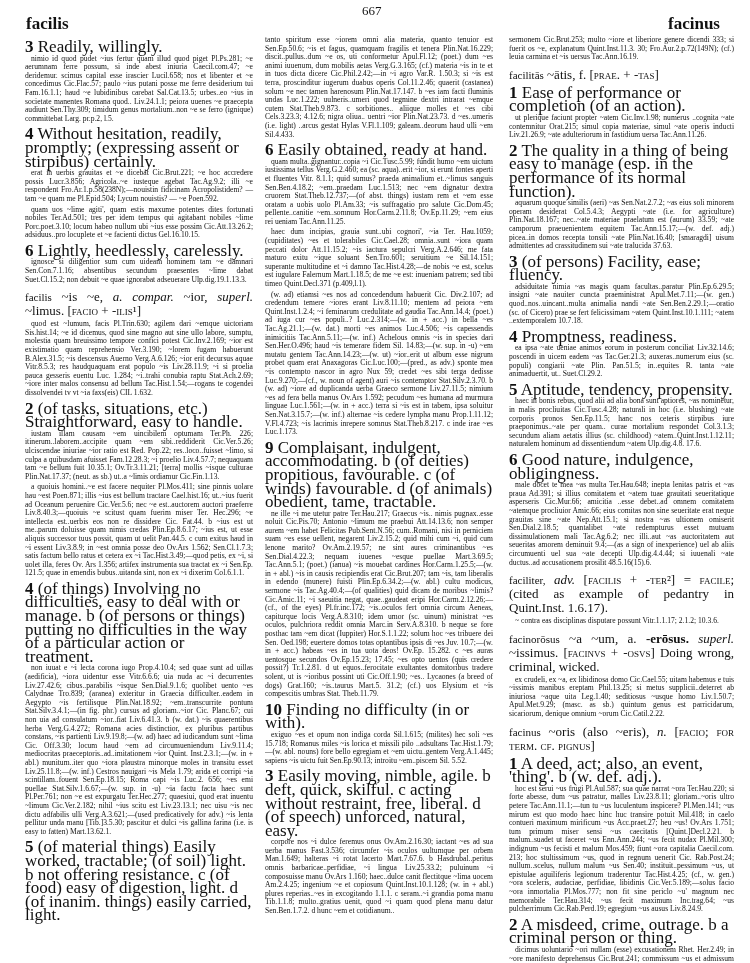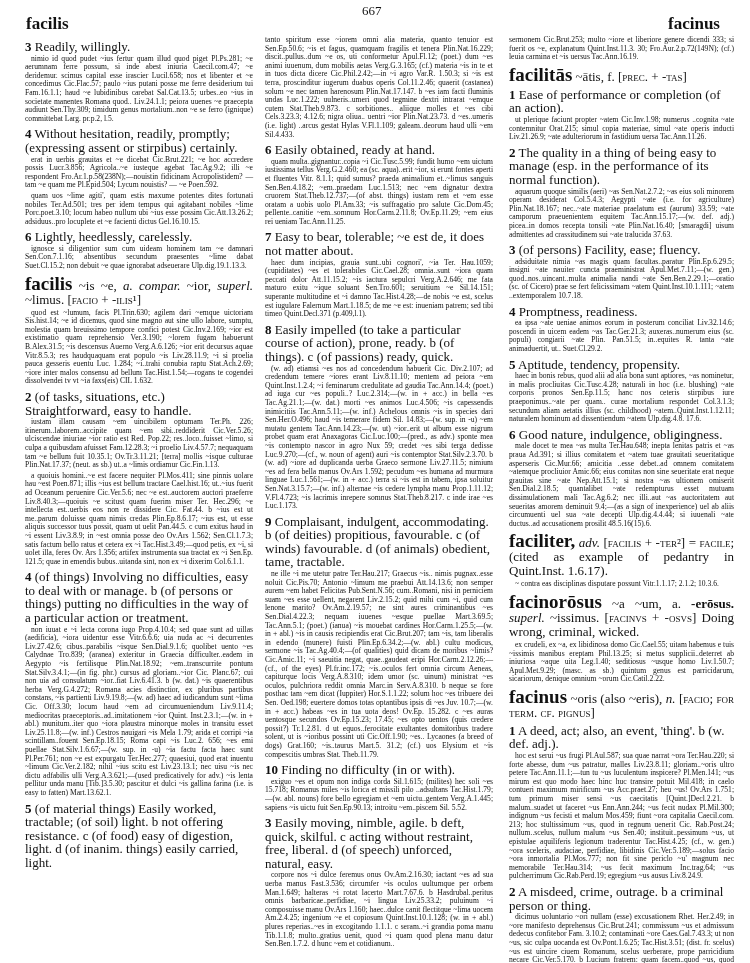--- a/index.html
+++ b/index.html
@@ -8,25 +8,25 @@
     font-family: "Liberation Serif", "DejaVu Serif", serif; color: #111;
   }
   .header { position: absolute; top: 0; left: 0; width: 750px; height: 40px; }
   .hw-left { position: absolute; left: 26px; top: 14px; font-weight: bold; font-size: 17px; }
   .pagenum { position: absolute; left: 362px; top: 3px; font-size: 13px; }
   .hw-right { position: absolute; right: 30px; top: 14px; font-weight: bold; font-size: 17px; }
   .col { position: absolute; top: 36px; width: 228px; font-size: 7.6px; line-height: 8.6px; text-align: justify; }
   .col1 { left: 25px; }
   .col2 { left: 265px; }
   .col3 { left: 509px; width: 225px; }
-  .sense { font-size: 13px; line-height: 13.6px; margin: 4px 0 1px 0; text-align: left; }
+  .sense { font-size: 17px; line-height: 13.6px; margin: 4px 0 1px 0; text-align: left; }
   .sense .num { font-weight: bold; }
   .cit { text-indent: 6px; margin: 0 0 2px 0; }
   .entry-head { font-size: 13px; line-height: 14px; margin: 6px 0 2px 0; }
-  .entry-head .lemma { font-weight: bold; font-size: 19px; }
+  .entry-head .lemma { font-weight: normal; font-size: 11px; }
   .entry-head .gram { font-style: italic; }
   .entry-head .ety { font-variant: small-caps; }
 </style>
 </head>
 <body>
 
 <div class="header">
   <span class="hw-left">facilis</span>
   <span class="pagenum">667</span>
   <span class="hw-right">facinus</span>
@@ -68,43 +68,41 @@
   <div class="sense"><span class="num">5</span> <span>(of material things) Easily worked, tractable; (of soil) light. b not offering resistance. c (of food) easy of digestion, light. d (of inanim. things) easily carried, light.</span></div>
 
 </div>
 
 <div class="col col2">
   <div class="cit" style="text-indent:0">tanto spiritum esse ~iorem omni alia materia, quanto tenuior est Sen.Ep.50.6; ~is et fagus, quamquam fragilis et tenera Plin.Nat.16.229; discit..pullus..dum ~e os, uti conformetur Apul.Fl.12; (poet.) dum ~es animi iuuenum, dum mobilis aetas Verg.G.3.165; (cf.) materia ~is in te et in tuos dicta dicere Cic.Phil.2.42;—in ~i agro Var.R. 1.50.3; si ~is est terra, proscinditur iugerum duabus operis Col.11.2.46; quaerit (castanea) solum ~e nec tamen harenosum Plin.Nat.17.147. b ~es iam facti fluminis undas Luc.1.222; uulneris..umeri quod tegmine dextri intrarat ~emque cutem Stat.Theb.9.873. c sorbitiones.. aliique molles et ~es cibi Cels.3.23.3; 4.12.6; nigra oliua.. uentri ~ior Plin.Nat.23.73. d ~es..umeris (i.e. light) ..arcus gestat Hylas V.Fl.1.109; galeam..deorum haud ulli ~em Sil.4.433.</div>
 
   <div class="sense"><span class="num">6</span> <span>Easily obtained, ready at hand.</span></div>
   <div class="cit">quam multa..gignantur..copia ~i Cic.Tusc.5.99; fundit humo ~em uictum iustissima tellus Verg.G.2.460; ea (sc. aqua)..erit ~ior, si erunt fontes aperti et fluentes Vitr. 8.1.1; quid sumus? praeda animalium et..~limus sanguis Sen.Ben.4.18.2; ~em..praedam Luc.1.513; nec ~em dignatur dextra cruorem Stat.Theb.12.737;—(of abst. things) iustam rem et ~em esse oratam a uobis uolo Pl.Am.33; ~is suffragatio pro salute Cic.Dom.45; pellente..canitie ~em..somnum Hor.Carm.2.11.8; Ov.Ep.11.29; ~em eius rei ueniam Tac.Ann.11.25.</div>
 
-  <div class="sense"><span class="num">7</span> <span>Easy to bear, tolerable; ~e est de, it does not matter about.</span></div>
   <div class="cit">haec dum incipias, grauia sunt..ubi cognori', ~ia Ter. Hau.1059; (cupiditates) ~es et tolerabiles Cic.Cael.28; omnia..sunt ~iora quam peccati dolor Att.11.15.2; ~is iactura sepulcri Verg.A.2.646; me fata maturo exitu ~ique soluant Sen.Tro.601; seruitium ~e Sil.14.151; superante multitudine et ~i damno Tac.Hist.4.28;—de nobis ~e est, scelus est iugulare Falernum Mart.1.18.5; de me ~e est: inueniam patrem; sed tibi timeo Quint.Decl.371 (p.409,l.1).</div>
 
-  <div class="sense"><span class="num">8</span> <span>Easily impelled (to take a particular course of action), prone, ready. b (of things). c (of passions) ready, quick.</span></div>
   <div class="cit">(w. ad) etiamsi ~es nos ad concedendum habuerit Cic. Div.2.107; ad credendum temere ~iores erant Liv.8.11.10; mentem ad peiora ~em Quint.Inst.1.2.4; ~i feminarum credulitate ad gaudia Tac.Ann.14.4; (poet.) ad iuga cur ~es populi..? Luc.2.314;—(w. in + acc.) in bella ~es Tac.Ag.21.1;—(w. dat.) morti ~es animos Luc.4.506; ~is capessendis inimicitiis Tac.Ann.5.11;—(w. inf.) Achelous omnis ~is in species dari Sen.Her.O.496; haud ~is temerare fidem Sil. 14.83;—(w. sup. in -u) ~em mutatu gentem Tac.Ann.14.23;—(w. ut) ~ior..erit ut album esse nigrum probet quam erat Anaxagoras Cic.Luc.100;—(pred., as adv.) sponte mea ~is contempto nascor in agro Nux 59; credet ~es sibi terga dedisse Luc.9.270;—(cf., w. noun of agent) auri ~is contemptor Stat.Silv.2.3.70. b (w. ad) ~iore ad duplicanda uerba Graeco sermone Liv.27.11.5; nimium ~es ad fera bella manus Ov.Ars 1.592; pecudum ~es humana ad murmura linguae Luc.1.561;—(w. in + acc.) terra si ~is est in tabem, ipsa soluitur Sen.Nat.3.15.7;—(w. inf.) alternae ~is cedere lympha manu Prop.1.11.12; V.Fl.4.723; ~is lacrimis inrepere somnus Stat.Theb.8.217. c inde irae ~es Luc.1.173.</div>
 
   <div class="sense"><span class="num">9</span> <span>Complaisant, indulgent, accommodating. b (of deities) propitious, favourable. c (of winds) favourable. d (of animals) obedient, tame, tractable.</span></div>
   <div class="cit">ne ille ~i me utetur patre Ter.Hau.217; Graecus ~is.. nimis pugnax..esse noluit Cic.Pis.70; Antonio ~limum me praebui Att.14.13.6; non semper aurem ~em habet Felicitas Pub.Sent.N.56; cum..Romani, nisi in perniciem suam ~es esse uellent, negarent Liv.2.15.2; quid mihi cum ~i, quid cum lenone marito? Ov.Am.2.19.57; ne sint aures criminantibus ~es Sen.Dial.4.22.3; nequam iuuenes ~esque puellae Mart.3.69.5; Tac.Ann.5.1; (poet.) (ianua) ~is mouebat cardines Hor.Carm.1.25.5;—(w. in + abl.) ~is in causis recipiendis erat Cic.Brut.207; tam ~is, tam liberalis in edendo (munere) fuisti Plin.Ep.6.34.2;—(w. abl.) cultu modicus, sermone ~is Tac.Ag.40.4;—(of qualities) quid dicam de moribus ~limis? Cic.Amic.11; ~i saeuitia negat, quae..gaudeat eripi Hor.Carm.2.12.26;—(cf., of the eyes) Pl.fr.inc.172; ~is..oculos fert omnia circum Aeneas, capiturque locis Verg.A.8.310; idem umor (sc. uinum) ministrat ~es oculos, pulchriora reddit omnia Marc.in Serv.A.8.310. b neque se fore posthac tam ~em dicat (Iuppiter) Hor.S.1.1.22; solum hoc ~es tribuere dei Sen. Oed.198; euertere domos totas optantibus ipsis di ~es Juv. 10.7;—(w. in + acc.) habeas ~es in tua uota deos! Ov.Ep. 15.282. c ~es auras uentosque secundos Ov.Ep.15.23; 17.45; ~es opto uentos (quis credere possit?) Tr.1.2.81. d ut equos..ferocitate exultantes domitoribus tradere solent, ut is ~ioribus possint uti Cic.Off.1.90; ~es.. Lycaones (a breed of dogs) Grat.160; ~is..taurus Mart.5. 31.2; (cf.) uos Elysium et ~is compescitis umbras Stat. Theb.11.79.</div>
 
   <div class="sense"><span class="num">10</span> <span>Finding no difficulty (in or with).</span></div>
   <div class="cit">exiguo ~es et opum non indiga corda Sil.1.615; (milites) hec soli ~es 15.718; Romanus miles ~is lorica et missili pilo ..adsultans Tac.Hist.1.79;—(w. abl. nouns) fore bello egregiam et ~em uictu..gentem Verg.A.1.445; sapiens ~is uictu fuit Sen.Ep.90.13; introitu ~em..piscem Sil. 5.52.</div>
 
   <div class="sense"><span class="num">3</span> <span>Easily moving, nimble, agile. b deft, quick, skilful. c acting without restraint, free, liberal. d (of speech) unforced, natural, easy.</span></div>
   <div class="cit">corpore nos ~i dulce feremus onus Ov.Am.2.16.30; iactant ~es ad sua uerba manus Fast.3.536; circumfer ~is oculos uultumque per orbem Man.1.649; halteras ~i rotat lacerto Mart.7.67.6. b Hasdrubal..peritus omnis barbaricae..perfidiae, ~i lingua Liv.25.33.2; puluinum ~i composuisse manu Ov.Ars 1.160; haec..dulce canit flectitque ~lima uocem Am.2.4.25; ingenium ~e et copiosum Quint.Inst.10.1.128; (w. in + abl.) plures reperias..~es in excogitando 1.1.1. c seram..~i grandia poma manu Tib.1.1.8; multo..gratius uenit, quod ~i quam quod plena manu datur Sen.Ben.1.7.2. d hunc ~em et cotidianum..</div>
 </div>
 
 <div class="col col3">
   <div class="cit" style="text-indent:0">sermonem Cic.Brut.253; multo ~iore et liberiore genere dicendi 333; si fuerit os ~e, explanatum Quint.Inst.11.3. 30; Fro.Aur.2.p.72(149N); (cf.) leuia carmina et ~is uersus Tac.Ann.16.19.</div>
 
   <div class="entry-head">
     <span class="lemma">facilitās</span>
     <span>~ātis, f.</span>
-    <span class="ety">[prec. + -tas]</span>
+    <span class="ety">[prae. + -tas]</span>
   </div>
 
   <div class="sense"><span class="num">1</span> <span>Ease of performance or completion (of an action).</span></div>
   <div class="cit">ut plerique faciunt propter ~atem Cic.Inv.1.98; numerus ..cognita ~ate contemnitur Orat.215; simul copia materiae, simul ~ate operis inducti Liv.21.26.9; ~ate adulteriorum in fastidium uersa Tac.Ann.11.26.</div>
 
   <div class="sense"><span class="num">2</span> <span>The quality in a thing of being easy to manage (esp. in the performance of its normal function).</span></div>
   <div class="cit">aquarum quoque similis (aeri) ~as Sen.Nat.2.7.2; ~as eius soli minorem operam desiderat Col.5.4.3; Aegypti ~ate (i.e. for agriculture) Plin.Nat.18.167; nec..~ate materiae praelatum est (aurum) 33.59; ~ate camporum praeuenientem equitem Tac.Ann.15.17;—(w. def. adj.) picea..in domos recepta tonsili ~ate Plin.Nat.16.40; [smaragdi] uisum admittentes ad crassitudinem sui ~ate tralucida 37.63.</div>
 
   <div class="sense"><span class="num">3</span> <span>(of persons) Facility, ease; fluency.</span></div>
   <div class="cit">adsiduitate nimia ~as magis quam facultas..paratur Plin.Ep.6.29.5; insigni ~ate nauiter cuncta praeministrat Apul.Met.7.11;—(w. gen.) quod..nos..uincant..multa animalia nandi ~ate Sen.Ben.2.29.1;—oratio (sc. of Cicero) prae se fert felicissimam ~atem Quint.Inst.10.1.111; ~atem ..extemporalem 10.7.18.</div>

